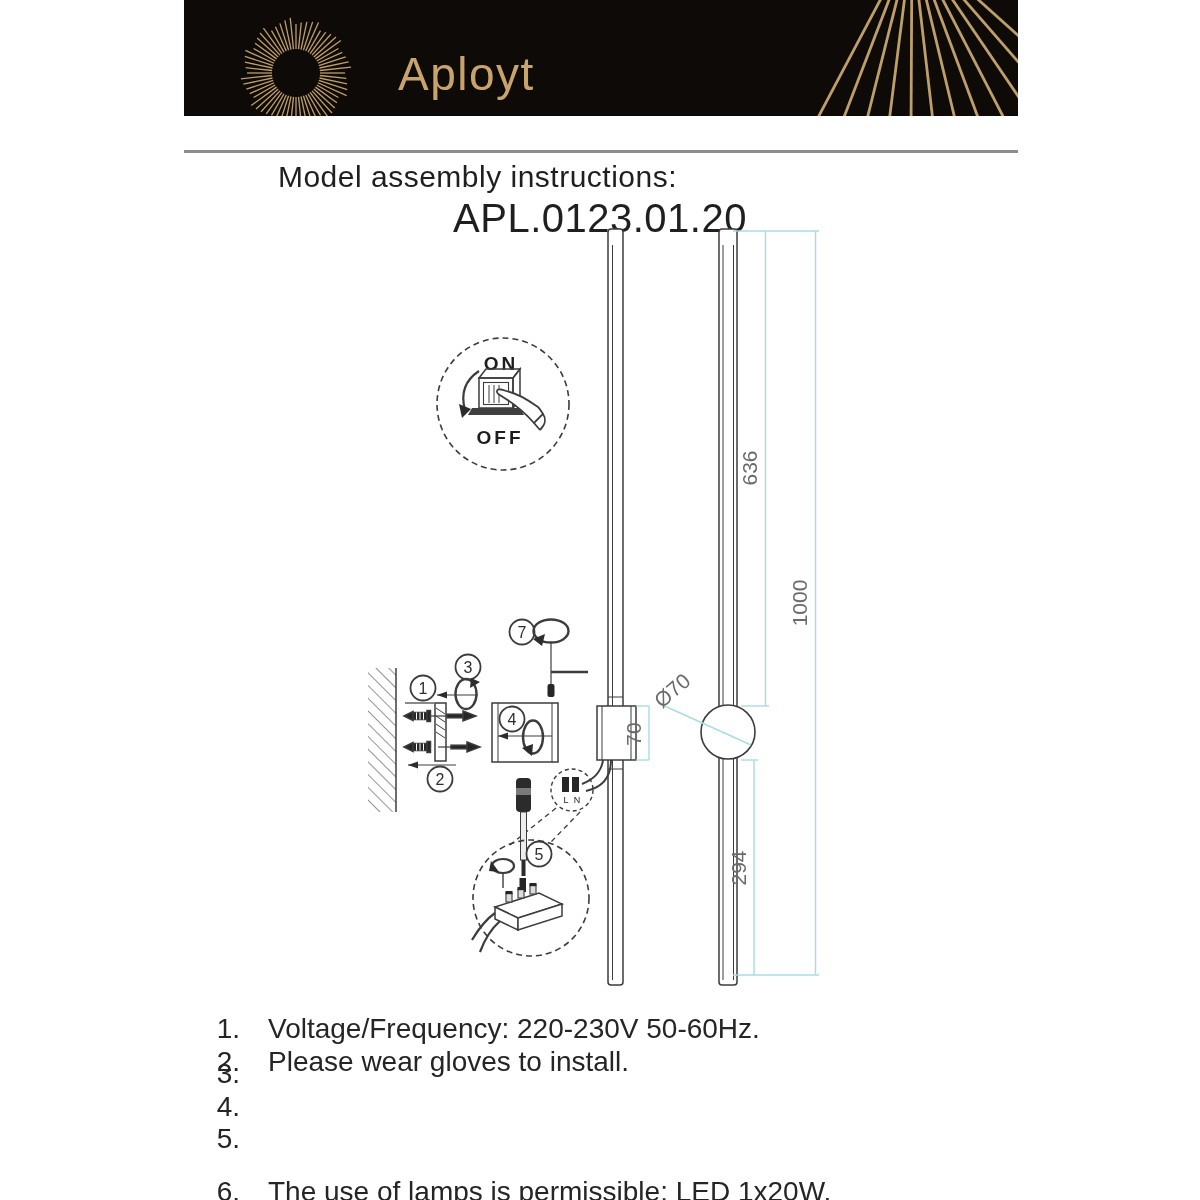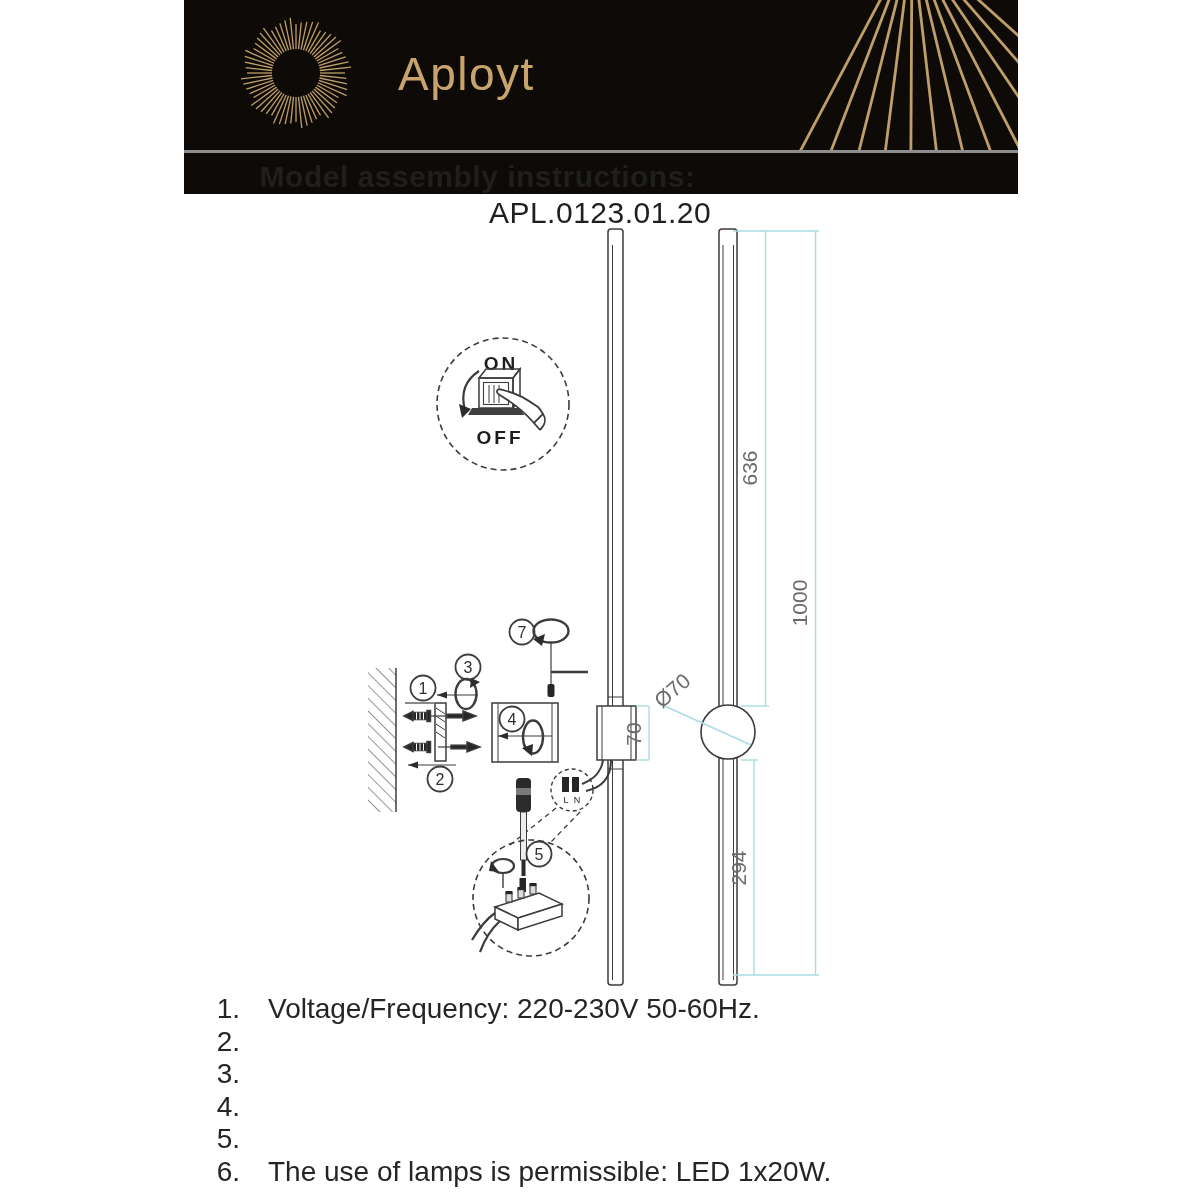--- a/index.html
+++ b/index.html
@@ -1,29 +1,29 @@
 <!DOCTYPE html>
 <html><head>
 <meta charset="utf-8">
 <style>
   html,body{margin:0;padding:0;background:#ffffff;}
   .page{position:relative;width:1200px;height:1200px;background:#ffffff;overflow:hidden;
         font-family:"Liberation Sans",sans-serif;}
-  .banner{position:absolute;left:184px;top:0;width:834px;height:194px;background:#0d0a07;overflow:hidden;}
+  .banner{position:absolute;left:184px;top:0;width:834px;height:116px;background:#0d0a07;overflow:hidden;}
   .banner svg{display:block;}
   .banner-divider{position:absolute;left:184px;top:150px;width:834px;height:3px;background:#8e8e8e;}
   .doc-title{position:absolute;left:0;top:160px;width:955px;text-align:center;
-             font-size:30px;font-weight:700;color:#1f1f1f;letter-spacing:.5px;}
+             font-size:30px;font-weight:400;color:#1f1f1f;letter-spacing:.5px;}
   .doc-model{position:absolute;left:0;top:196px;width:1200px;text-align:center;
-             font-size:30px;font-weight:500;color:#1f1f1f;letter-spacing:.5px;}
+             font-size:40px;font-weight:500;color:#1f1f1f;letter-spacing:.5px;}
   .drawing{position:absolute;left:0;top:0;width:1200px;height:1200px;}
   .instructions{position:absolute;left:200px;top:993px;width:850px;}
   .instr-row{display:flex;align-items:baseline;height:32.5px;font-size:28px;color:#252525;}
   .instr-num{width:40px;text-align:right;flex:none;}
-  .instr-text{padding-left:28px;white-space:nowrap;}
+  .instr-text{padding-left:28px;white-space:nowrap;margin-top:20px;}
   
   text{font-family:"Liberation Sans",sans-serif;}
   .dim{font-size:21px;fill:#6a6a6a;}
   .step{font-size:16px;fill:#2e2e2e;text-anchor:middle;}
   .onoff{font-size:19px;fill:#1d1d1d;letter-spacing:3px;font-weight:600;text-anchor:middle;}
   .term{font-size:9px;fill:#1d1d1d;text-anchor:middle;}
   .brandtext{font-size:46px;font-weight:300;letter-spacing:1.5px;fill:#c8a46c;}
 </style>
 </head>
 <body>
@@ -282,20 +282,21 @@
     </g>
   </svg>
 
   <div class="instructions">
     <div class="instr-row">
       <span class="instr-num">1.</span>
       <span class="instr-text">Voltage/Frequency: 220-230V 50-60Hz.</span>
     </div>
     <div class="instr-row">
       <span class="instr-num">2.</span>
+      <span class="instr-text">Please wear gloves to install.</span>
     </div>
     <div class="instr-row">
       <span class="instr-num">3.</span>
     </div>
     <div class="instr-row">
       <span class="instr-num">4.</span>
     </div>
     <div class="instr-row">
       <span class="instr-num">5.</span>
     </div>

